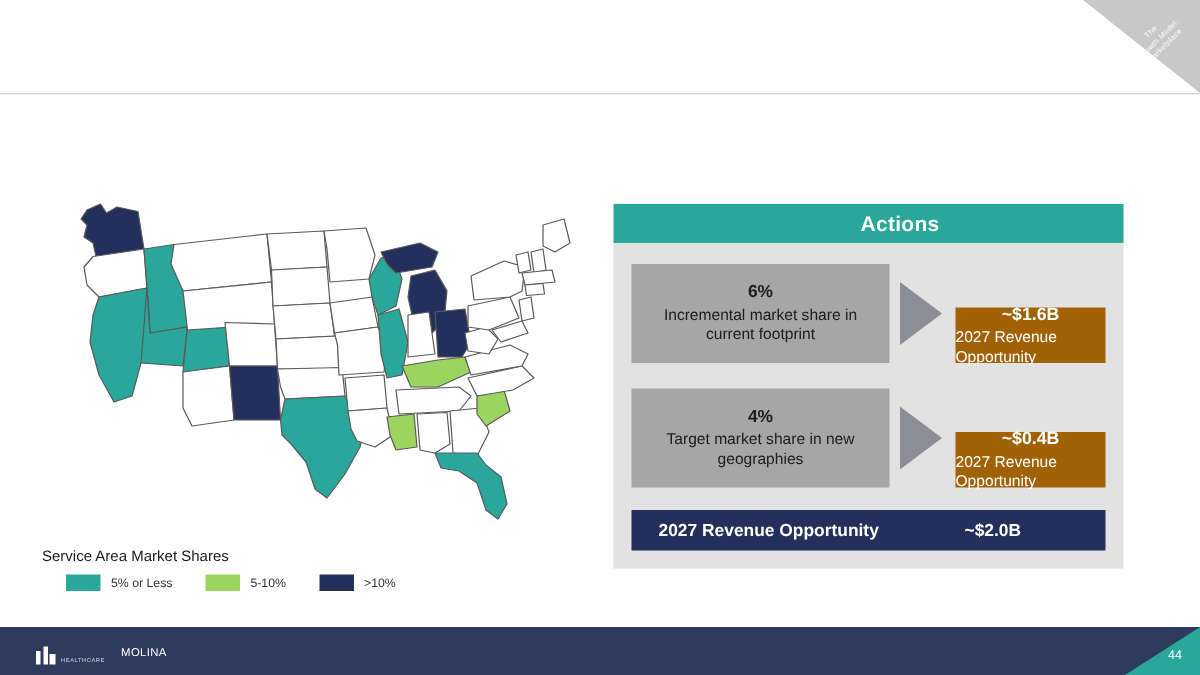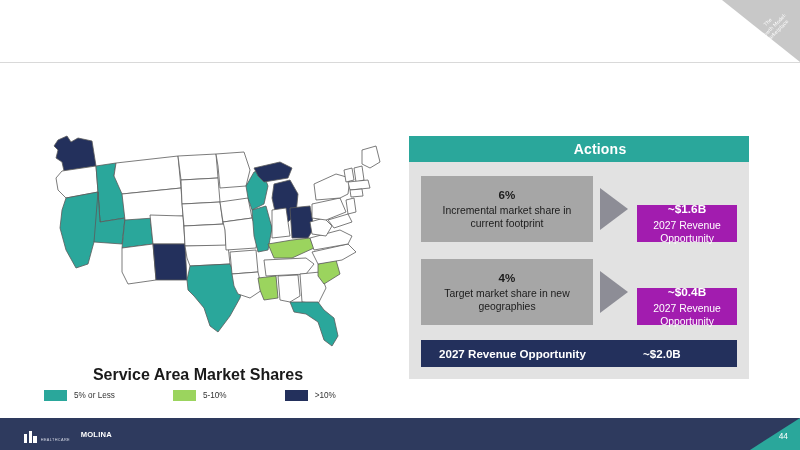--- a/index.html
+++ b/index.html
@@ -77,31 +77,29 @@
   }
   .map-wrap svg { display: block; width: 100%; height: 100%; }
 
   
   .legend {
     position: absolute;
     left: 28px; top: 366px;
     width: 340px;
   }
   .legend-title {
-    font-size: 16px;
-    font-weight: bold;
+    font-size: 10px;
+    font-weight: normal;
     color: #1a1a1a;
     margin-bottom: 6px;
-    text-align: center;
   }
   .legend-items {
     display: flex;
     align-items: center;
     padding-left: 16px;
-    gap: 36px;
   }
   .legend-item {
     display: flex;
     align-items: center;
     margin-right: 22px;
   }
   .legend-swatch {
     width: 23px; height: 11px;
     margin-right: 7px;
   }
@@ -170,27 +168,26 @@
     left: 7px; top: 50%;
     transform: translateY(-50%);
     width: 0; height: 0;
     border-top: 21px solid transparent;
     border-bottom: 21px solid transparent;
     border-left: 28px solid #8d8d96;
   }
 
   .action-right {
     flex: 1 1 auto;
-    background: #a21caf;
+    background: #a16207;
     color: #ffffff;
     display: flex;
     flex-direction: column;
     align-items: center;
     justify-content: center;
-    text-align: center;
     margin-top: 29px;
   }
   .action-value {
     font-size: 11.8px;
     font-weight: bold;
     margin-bottom: 3px;
   }
   .action-sub {
     font-size: 10.4px;
     line-height: 13.5px;
@@ -250,21 +247,21 @@
     display: block;
     background: #ffffff;
     margin-right: 1.2px;
   }
   .logo-mark i.b1 { width: 3.4px; height: 9px; }
   .logo-mark i.b2 { width: 3.4px; height: 12px; }
   .logo-mark i.b3 { width: 3.4px; height: 7px; }
   .logo-text { line-height: 1; }
   .logo-name {
     font-size: 7.6px;
-    font-weight: bold;
+    font-weight: normal;
     color: #ffffff;
     letter-spacing: .2px;
     padding-left: 40px;
   }
   .logo-tag {
     font-size: 3.8px;
     color: #d7dae6;
     letter-spacing: .4px;
     margin-top: 1px;
   }

